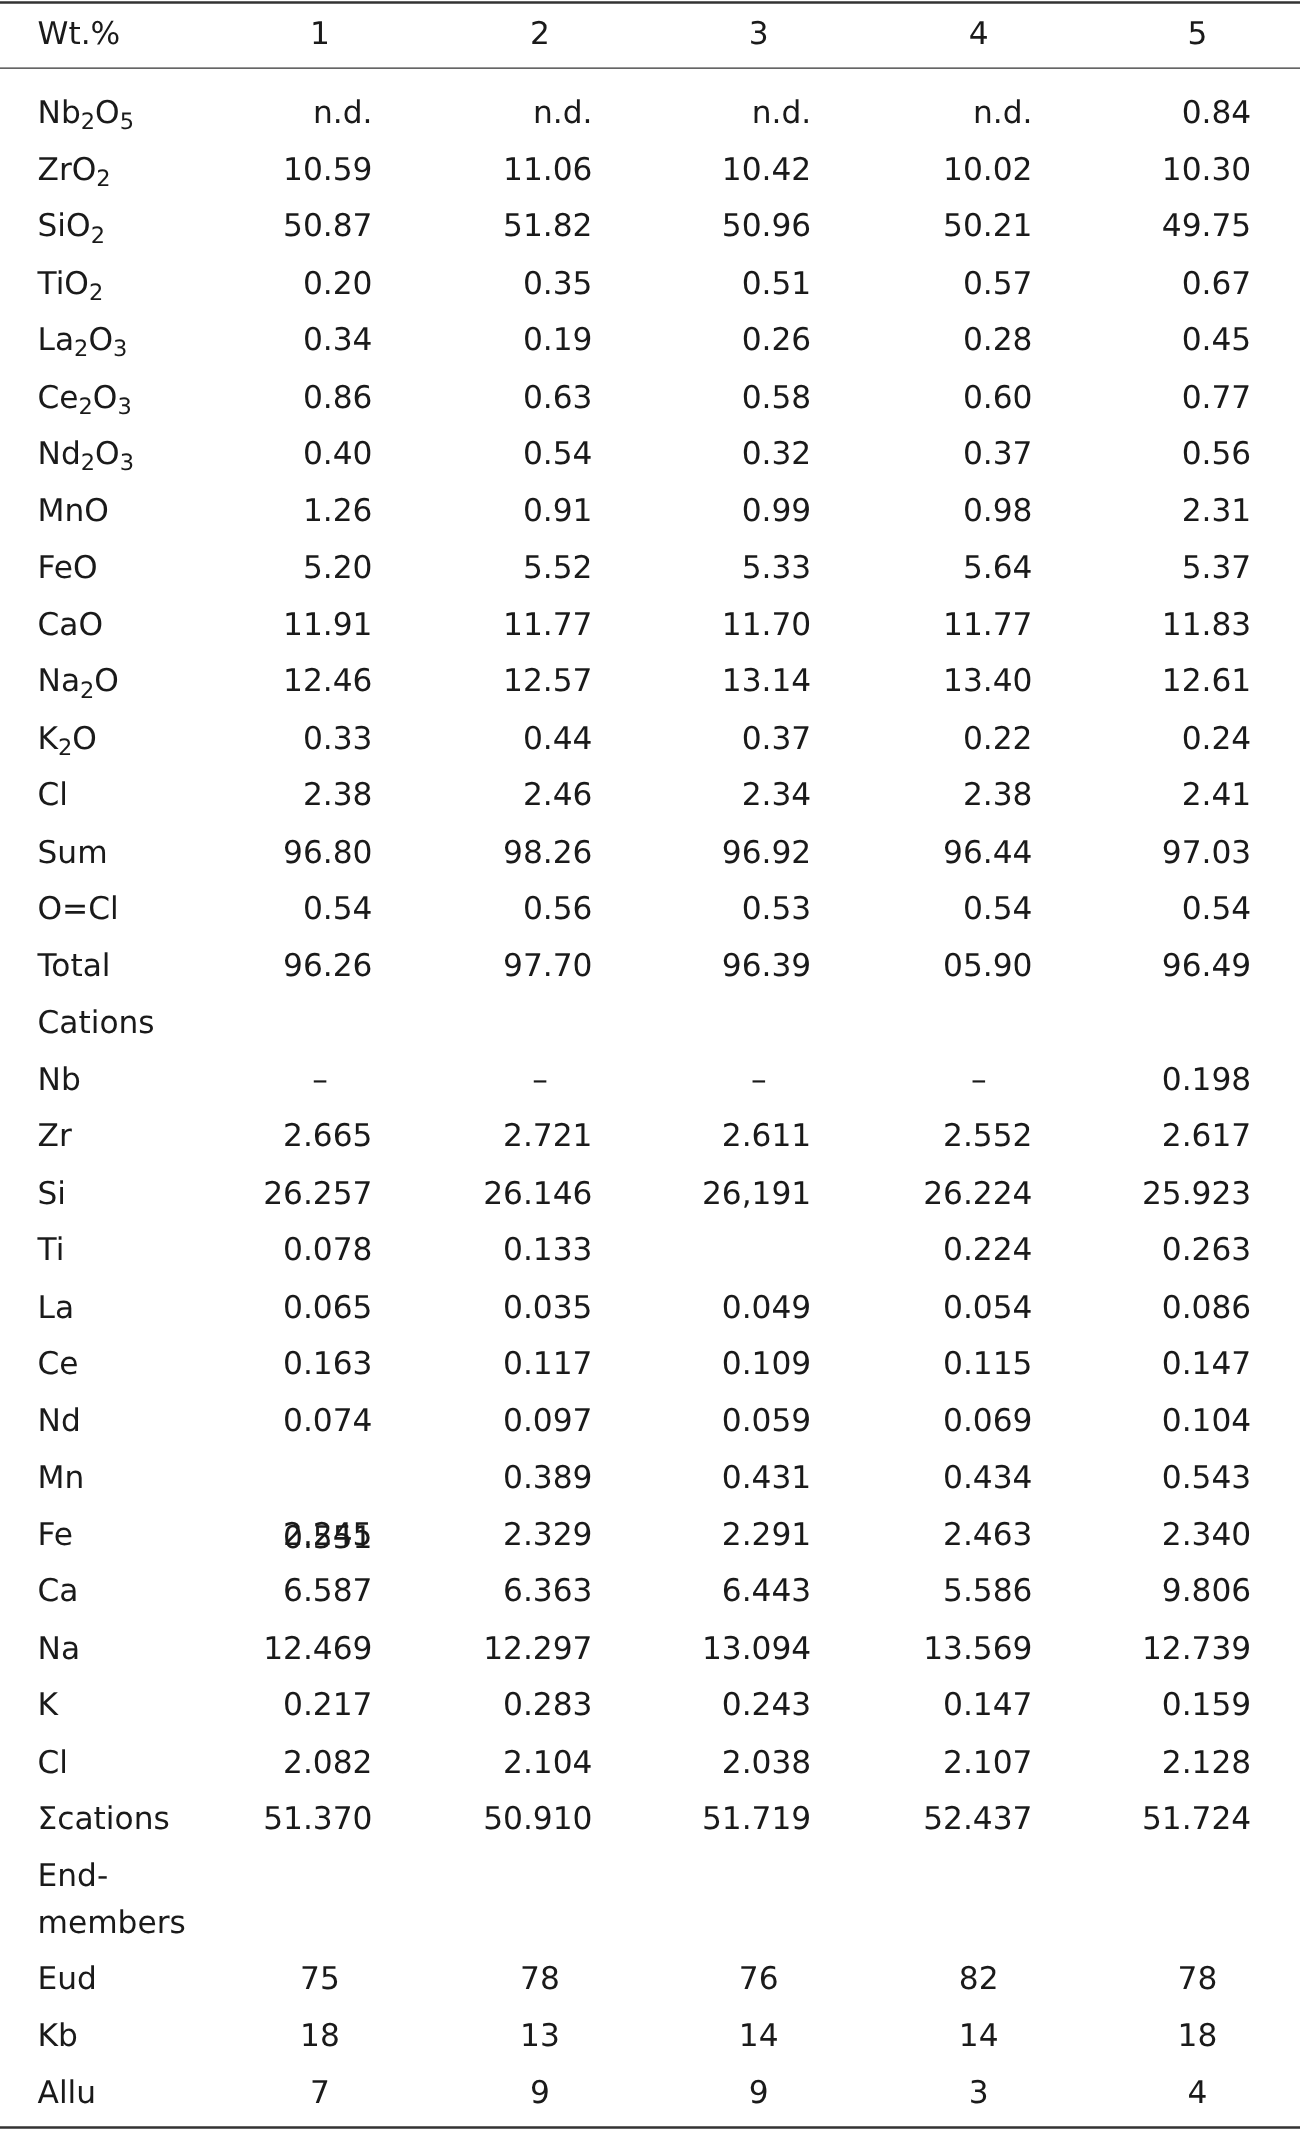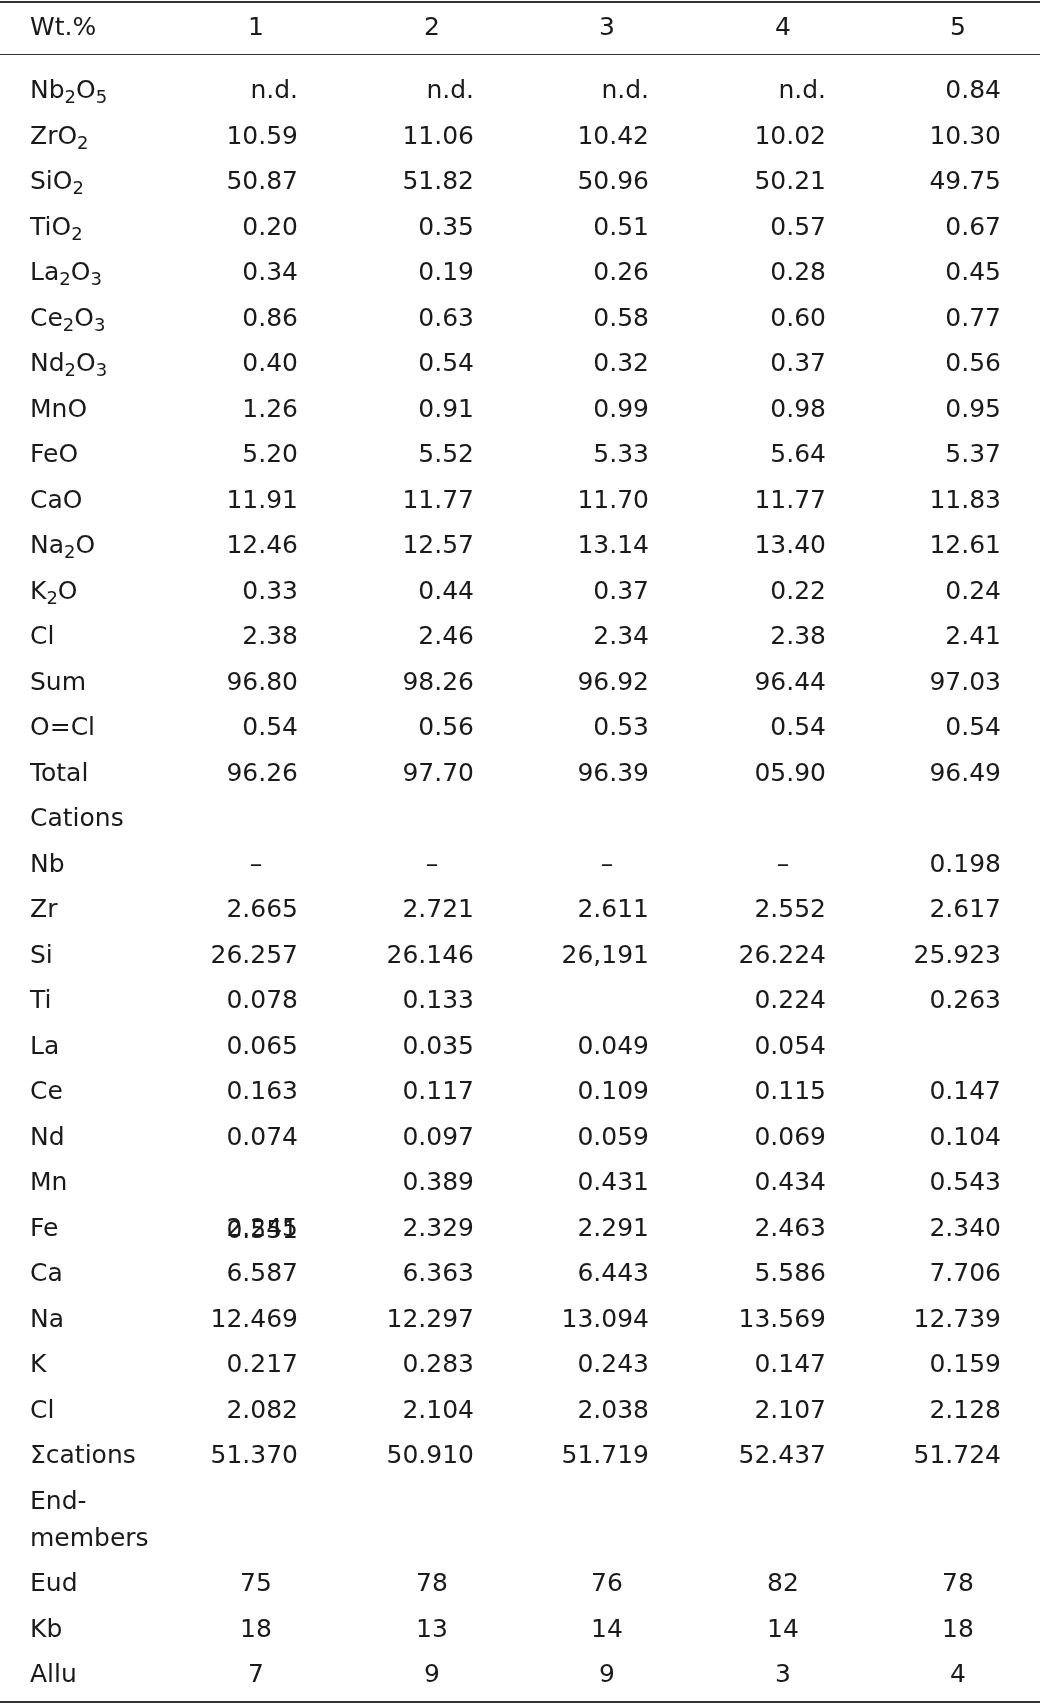--- a/index.html
+++ b/index.html
@@ -85,21 +85,21 @@
         <span class="cell num" style="left: 489px;">0.32</span>
         <span class="cell num" style="left: 666px;">0.37</span>
         <span class="cell num" style="left: 841px;">0.56</span>
       </div>
       <div class="row" style="top: 386px;">
         <span class="cell label"><span>MnO</span></span>
         <span class="cell num" style="left: 138px;">1.26</span>
         <span class="cell num" style="left: 314px;">0.91</span>
         <span class="cell num" style="left: 489px;">0.99</span>
         <span class="cell num" style="left: 666px;">0.98</span>
-        <span class="cell num" style="left: 841px;">0.95</span>
+        <span class="cell num" style="left: 841px;">2.31</span>
       </div>
       <div class="row" style="top: 431px;">
         <span class="cell label"><span>FeO</span></span>
         <span class="cell num" style="left: 138px;">5.20</span>
         <span class="cell num" style="left: 314px;">5.52</span>
         <span class="cell num" style="left: 489px;">5.33</span>
         <span class="cell num" style="left: 666px;">5.64</span>
         <span class="cell num" style="left: 841px;">5.37</span>
       </div>
       <div class="row" style="top: 477px;">
@@ -191,20 +191,21 @@
         <span class="cell num" style="left: 314px;">0.133</span>
         <span class="cell num" style="left: 666px;">0.224</span>
         <span class="cell num" style="left: 841px;">0.263</span>
       </div>
       <div class="row" style="top: 1023px;">
         <span class="cell label">La</span>
         <span class="cell num" style="left: 138px;">0.065</span>
         <span class="cell num" style="left: 314px;">0.035</span>
         <span class="cell num" style="left: 489px;">0.049</span>
         <span class="cell num" style="left: 666px;">0.054</span>
+        <span class="cell num" style="left: 841px;">0.086</span>
       </div>
       <div class="row" style="top: 1068px;">
         <span class="cell label">Ce</span>
         <span class="cell num" style="left: 138px;">0.163</span>
         <span class="cell num" style="left: 314px;">0.117</span>
         <span class="cell num" style="left: 489px;">0.109</span>
         <span class="cell num" style="left: 666px;">0.115</span>
         <span class="cell num" style="left: 841px;">0.147</span>
       </div>
       <div class="row" style="top: 1114px;">
@@ -230,21 +231,21 @@
         <span class="cell num" style="left: 489px;">2.291</span>
         <span class="cell num" style="left: 666px;">2.463</span>
         <span class="cell num" style="left: 841px;">2.340</span>
       </div>
       <div class="row" style="top: 1250px;">
         <span class="cell label">Ca</span>
         <span class="cell num" style="left: 138px;">6.587</span>
         <span class="cell num" style="left: 314px;">6.363</span>
         <span class="cell num" style="left: 489px;">6.443</span>
         <span class="cell num" style="left: 666px;">5.586</span>
-        <span class="cell num" style="left: 841px;">7.706</span>
+        <span class="cell num" style="left: 841px;">9.806</span>
       </div>
       <div class="row" style="top: 1296px;">
         <span class="cell label">Na</span>
         <span class="cell num" style="left: 138px;">12.469</span>
         <span class="cell num" style="left: 314px;">12.297</span>
         <span class="cell num" style="left: 489px;">13.094</span>
         <span class="cell num" style="left: 666px;">13.569</span>
         <span class="cell num" style="left: 841px;">12.739</span>
       </div>
       <div class="row" style="top: 1341px;">

